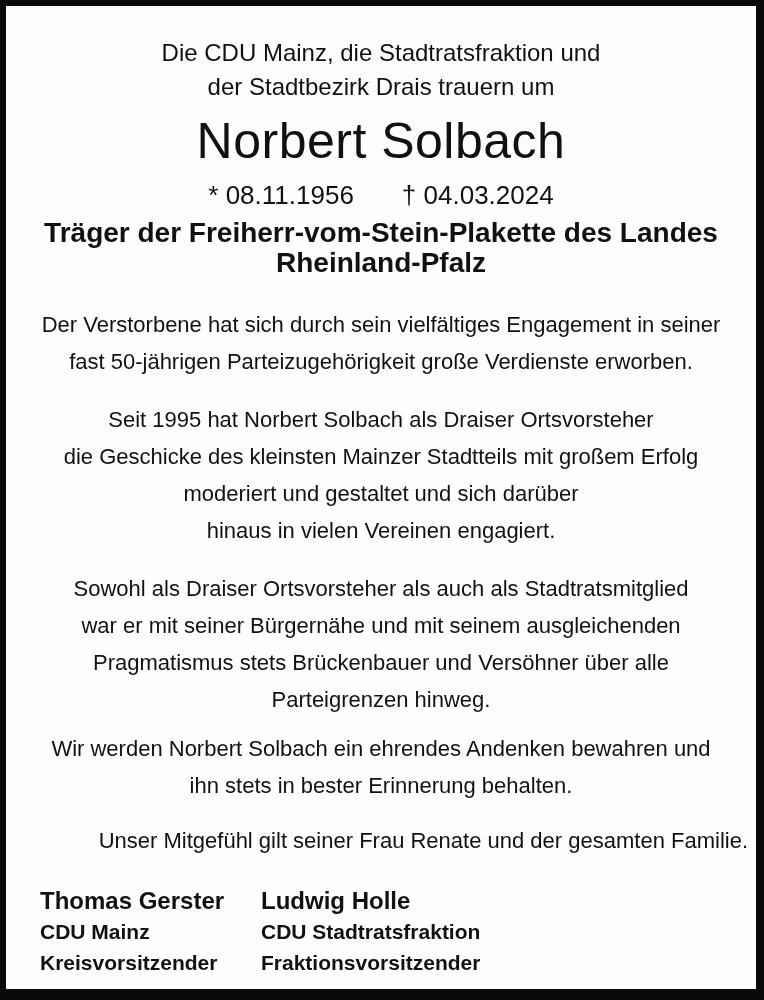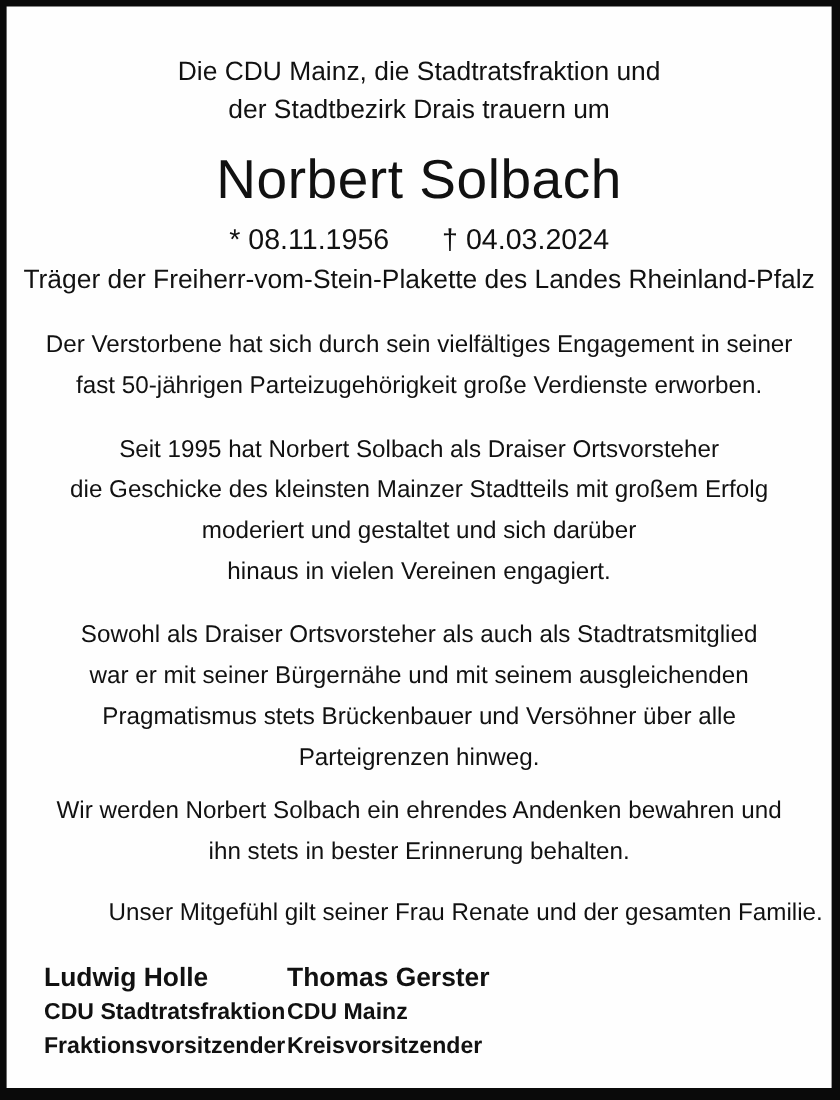--- a/index.html
+++ b/index.html
@@ -25,41 +25,42 @@
     width: 100%;
     height: 100%;
     padding-top: 26px;
     text-align: center;
   }
   .lines { white-space: pre-line; }
 
   .intro {
     font-size: 24px;
     line-height: 34px;
-    margin: 17px;
+    margin: 4px;
   }
   .deceased-name {
     margin: 8px 0 0 0;
     font-size: 50px;
     line-height: 58px;
     font-weight: normal;
     letter-spacing: 0.5px;
   }
   .dates-row {
     margin-top: 10px;
     display: flex;
     justify-content: center;
     gap: 48px;
     font-size: 26px;
     line-height: 30px;
   }
   .honor-line {
     margin-top: 8px;
-    font-size: 24px;
+    font-size: 28px;
     line-height: 30px;
+    font-weight: bold;
   }
   .body-par {
     margin: 21px 8px 0 8px;
     font-size: 22px;
     line-height: 37px;
   }
   .par-wir   { margin-top: 12px; }
   .par-unser { margin-top: 18px; text-align: right; }
 
   .signatures {
@@ -113,27 +114,27 @@
 Parteigrenzen hinweg.</p>
 
     <p class="body-par lines par-wir">Wir werden Norbert Solbach ein ehrendes Andenken bewahren und
 ihn stets in bester Erinnerung behalten.</p>
 
     <p class="body-par lines par-unser">Unser Mitgefühl gilt seiner Frau Renate und der gesamten Familie.</p>
 
     <div class="signatures">
 
       <div class="signatory">
+        <div class="sig-name">Thomas Gerster</div>
+        <div class="sig-org">CDU Mainz</div>
+        <div class="sig-role">Kreisvorsitzender</div>
+      </div>
+
+      <div class="signatory">
         <div class="sig-name">Ludwig Holle</div>
         <div class="sig-org">CDU Stadtratsfraktion</div>
         <div class="sig-role">Fraktionsvorsitzender</div>
-      </div>
-
-      <div class="signatory">
-        <div class="sig-name">Thomas Gerster</div>
-        <div class="sig-org">CDU Mainz</div>
-        <div class="sig-role">Kreisvorsitzender</div>
       </div>
 
 
     </div>
   </div>
 </div>
 
 </body></html>

